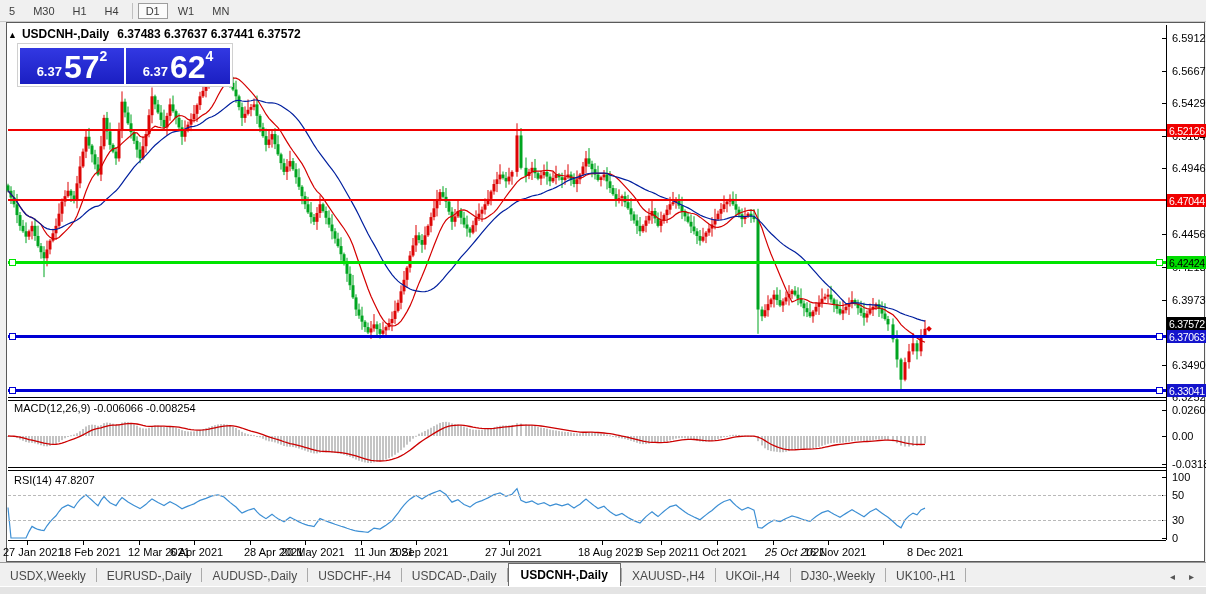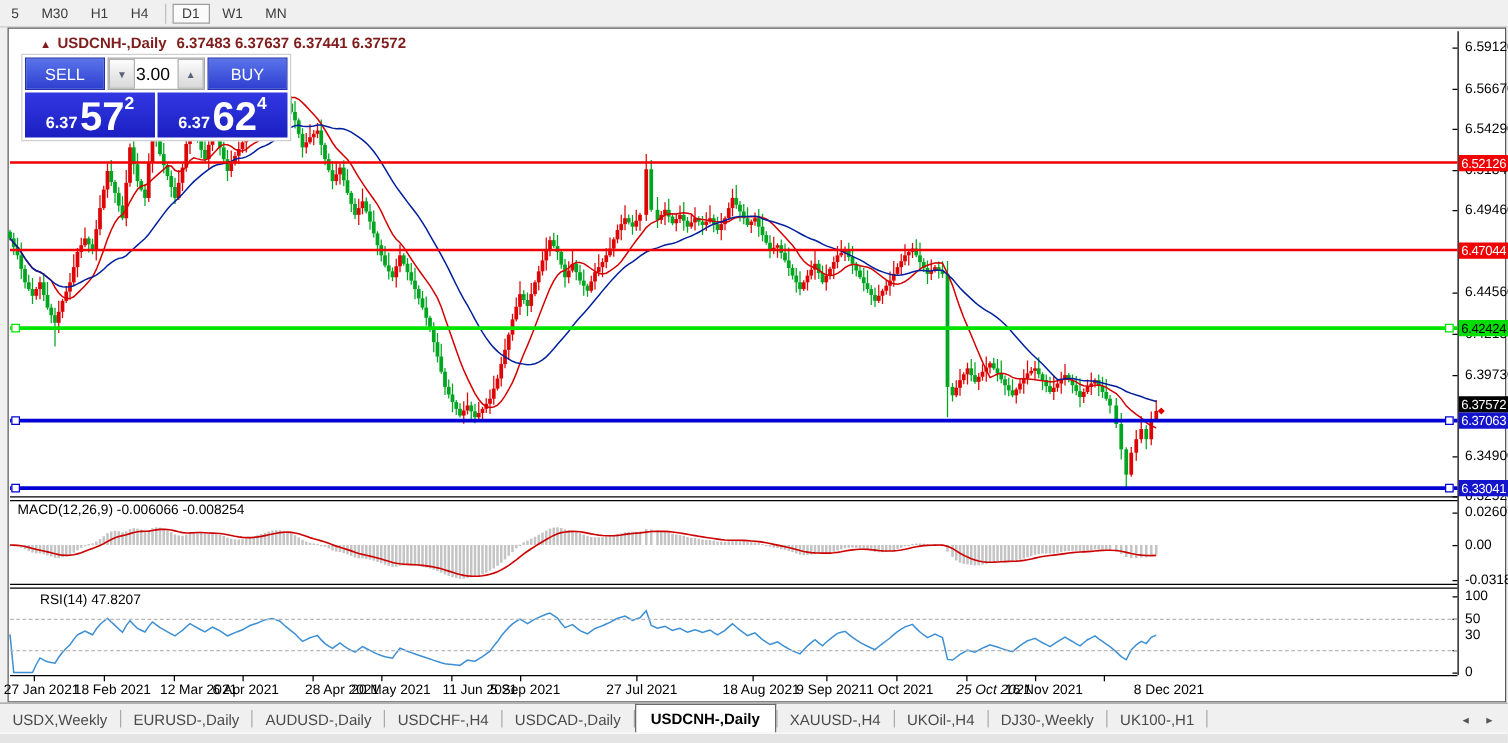--- a/index.html
+++ b/index.html
@@ -6,21 +6,21 @@
     font-family:"Liberation Sans",sans-serif;-webkit-font-smoothing:antialiased;}
   .abs{position:absolute;}
   
   #toolbar{left:0;top:0;width:1206px;height:22px;background:#f0f0f0;border-bottom:1px solid #c9c9c9;
     display:flex;align-items:center;gap:2px;padding-left:1px;box-sizing:border-box;}
   .tf-btn{font-size:11px;color:#3c3c3c;padding:2px 8px;cursor:default;}
   .tf-btn.active{background:#fbfbfb;border:1px solid #9d9d9d;padding:1px 7px;}
   .tf-sep{width:1px;height:16px;background:#c0c0c0;margin:0 3px;}
   
   #chart-window{left:6px;top:22px;width:1199px;height:540px;background:#fff;border:1px solid #5a5a5a;box-sizing:border-box;}
-  #chart-title{left:32px;top:27px;font-size:12px;font-weight:700;color:#7f1d1d;}
+  #chart-title{left:8px;top:27px;font-size:12px;font-weight:700;color:#000000;}
   #chart-title .tri{font-size:9px;margin-right:5px;}
   #chart-title .ohlc{margin-left:8px;font-weight:700;}
   
   #trade-panel{left:17px;top:43px;width:210px;background:#fff;border:1px solid #d0d0d0;padding:2px;z-index:40;}
   #tp-row1{display:flex;gap:2px;height:26px;}
   .tp-btn{width:64px;color:#fff;font-size:13px;display:flex;align-items:center;justify-content:center;
     background:linear-gradient(#5a74ea,#2e3fd0);border:1px solid #2330b0;box-sizing:border-box;cursor:pointer;}
   #tp-spin{flex:1;display:flex;border:1px solid #a8a8a8;background:#fff;}
   .spin-btn{width:19px;background:linear-gradient(#fdfdfd,#d8d8d8);border:1px solid #b0b0b0;color:#5a6378;
     font-size:8px;display:flex;align-items:center;justify-content:center;cursor:pointer;}
@@ -68,29 +68,20 @@
     <div class="tf-btn">MN</div>
   </div>
 
 <div id="chart-window" class="abs"></div>
 
 <div id="chart-title" class="abs">
   <span class="tri">▲</span><span>USDCNH-,Daily</span><span class="ohlc">6.37483 6.37637 6.37441 6.37572</span>
 </div>
 
 <div id="trade-panel" class="abs">
-  <div id="tp-row1">
-    <div class="tp-btn">SELL</div>
-    <div id="tp-spin">
-      <div class="spin-btn">▼</div>
-      <div id="tp-vol">3.00</div>
-      <div class="spin-btn">▲</div>
-    </div>
-    <div class="tp-btn">BUY</div>
-  </div>
   <div id="tp-row2">
     <div class="tp-price">
       <span class="small">6.37</span>
       <span class="big">57</span>
       <span class="sup">2</span>
     </div>
     <div class="tp-price">
       <span class="small">6.37</span>
       <span class="big">62</span>
       <span class="sup">4</span>
@@ -1015,21 +1006,21 @@
 
 <div class="pane-sep abs" style="top:397px"></div>
 <div class="pane-sep abs" style="top:400px"></div>
 <div class="pane-sep abs" style="top:467px"></div>
 <div class="pane-sep abs" style="top:470px"></div>
 <div class="pane-sep abs" style="top:540px"></div>
 
 <div id="price-axis-line" class="abs"></div>
 
 <div class="ind-label abs" style="left:14px;top:402px">MACD(12,26,9) -0.006066 -0.008254</div>
-<div class="ind-label abs" style="left:32px;top:474px">RSI(14) 47.8207</div>
+<div class="ind-label abs" style="left:14px;top:474px">RSI(14) 47.8207</div>
 
 <div id="tabbar" class="abs">
     <div class="tab">USDX,Weekly</div>
     <div class="tab-sep"></div>
     <div class="tab">EURUSD-,Daily</div>
     <div class="tab-sep"></div>
     <div class="tab">AUDUSD-,Daily</div>
     <div class="tab-sep"></div>
     <div class="tab">USDCHF-,H4</div>
     <div class="tab-sep"></div>
@@ -1093,21 +1084,21 @@
 <div class="ax-label abs" style="top: 404px;">0.02607</div>
 <div class="ax-tick abs" style="top: 436px;"></div>
 <div class="ax-label abs" style="top: 430px;">0.00</div>
 <div class="ax-tick abs" style="top: 464px;"></div>
 <div class="ax-label abs" style="top: 458px;">-0.03187</div>
 <div class="ax-tick abs" style="top: 477px;"></div>
 <div class="ax-label abs" style="top: 471px;">100</div>
 <div class="ax-tick abs" style="top: 495px;"></div>
 <div class="ax-label abs" style="top: 489px;">50</div>
 <div class="ax-tick abs" style="top: 520px;"></div>
-<div class="ax-label abs" style="top: 502px;">30</div>
+<div class="ax-label abs" style="top: 514px;">30</div>
 <div class="ax-tick abs" style="top: 538px;"></div>
 <div class="ax-label abs" style="top: 532px;">0</div>
 <div class="dash-line abs" style="top: 495px;"></div>
 <div class="dash-line abs" style="top: 520px;"></div>
 <div class="date-tick abs" style="left: 27px;"></div>
 <div class="date-label abs" style="left: 3px;">27 Jan 2021</div>
 <div class="date-tick abs" style="left: 83px;"></div>
 <div class="date-label abs" style="left: 59px;">18 Feb 2021</div>
 <div class="date-tick abs" style="left: 139px;"></div>
 <div class="date-label abs" style="left: 128px;">12 Mar 2021</div>

